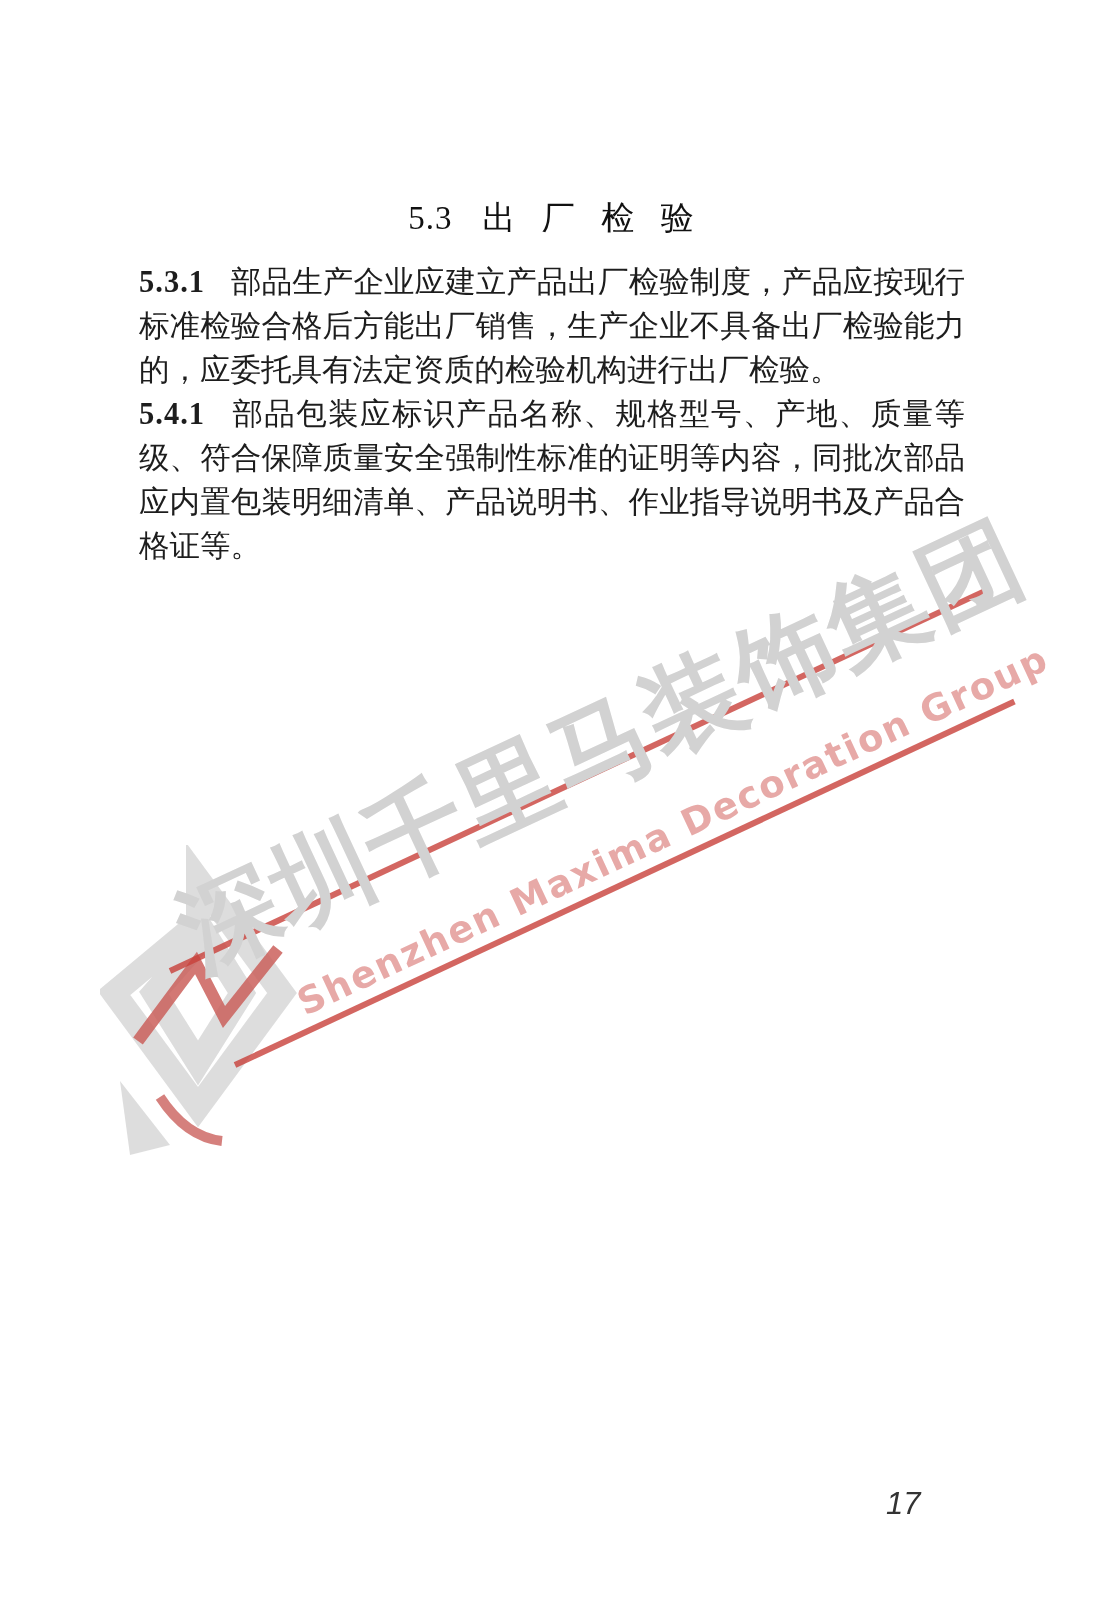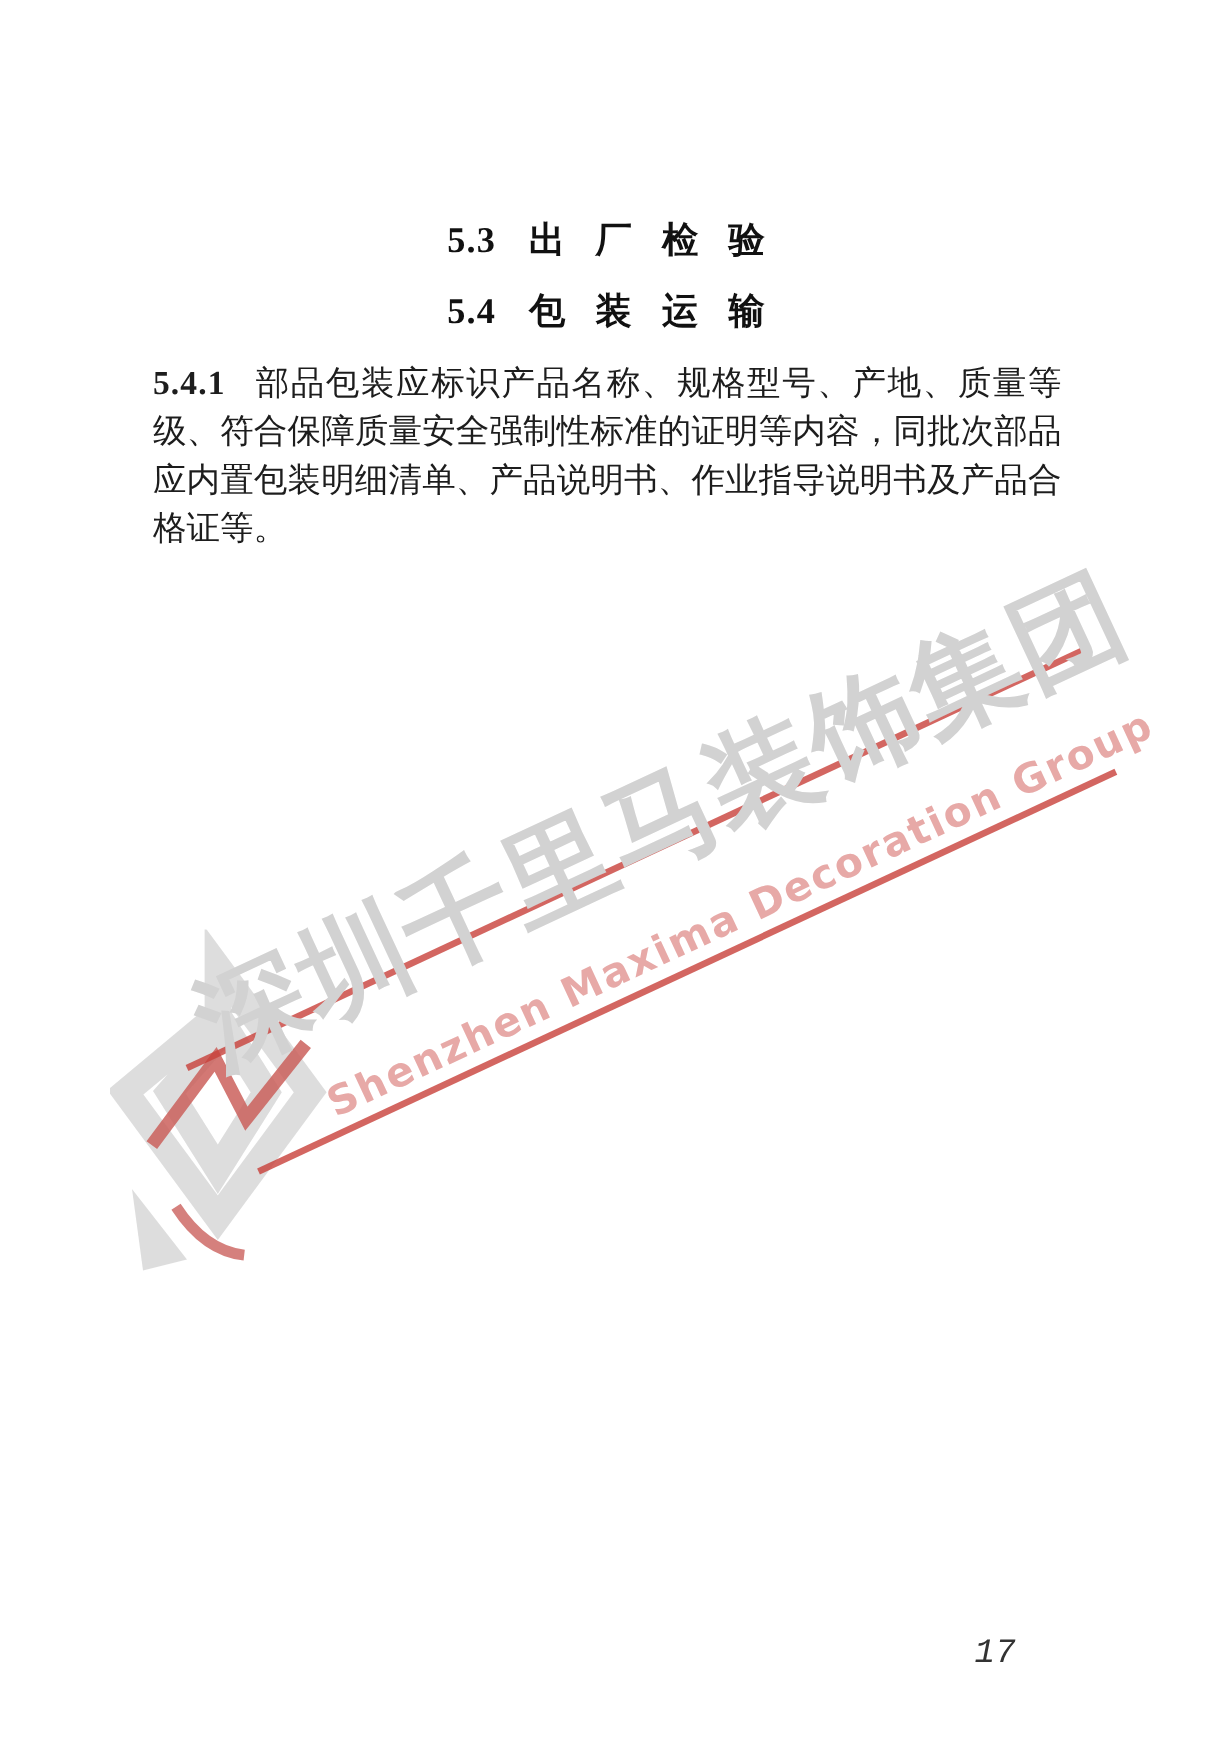--- a/index.html
+++ b/index.html
@@ -44,21 +44,21 @@
   .wm-line.b{left:235px;top:1062px;width:860px;}
   .wm-logo{position:absolute;left:100px;top:845px;}
   
   .content{
     position:absolute;left:139px;top:176px;width:826px;z-index:2;
   }
   h2.sec{
     margin:20px 0;
     font-size:33px;line-height:44px;
     text-align:center;
-    font-weight:bold;
+    font-weight:normal;
     color:#111;
     font-family:"DejaVu Sans",sans-serif;
     letter-spacing:2px;
   }
   h2.sec .h-num{
     font-family:"Liberation Serif","DejaVu Serif",serif;
     margin-right:30px;letter-spacing:1px;
   }
   h2.sec .h-title{word-spacing:12px;}
   p.clause{
@@ -69,21 +69,21 @@
     color:#1d1d1d;
   }
   p.clause .cnum{
     font-weight:bold;
     letter-spacing:1px;
     margin-right:26px;
   }
   .page-number{
     position:absolute;left:886px;top:1486px;z-index:2;
     font-size:31px;font-style:italic;color:#333;
-    font-family:Liberation Mono, monospace;
+    font-family:Liberation Sans, sans-serif;
   }
 </style>
 </head>
 <body>
 
 <div class="page">
 
   <div class="watermark">
     <svg class="wm-logo" width="200" height="320" viewBox="0 0 200 320">
       <g opacity="0.85">
@@ -98,25 +98,25 @@
     <div class="wm-cn">深圳千里马装饰集团</div>
     <div class="wm-en">Shenzhen Maxima Decoration Group</div>
   </div>
 
   <div class="content">
 
     <h2 class="sec">
       <span class="h-num">5.3</span><span class="h-title">出 厂 检 验</span>
     </h2>
 
+    <p class="clause">
+      <span class="cnum">5.3.1</span><span>部品生产企业应建立产品出厂检验制度，产品应按现行标准检验合格后方能出厂销售，生产企业不具备出厂检验能力的，应委托具有法定资质的检验机构进行出厂检验。</span>
+    </p>
 
 
-    <h2 class="sec">
-      <span class="h-num">5.4</span><span class="h-title">包 装 运 输</span>
-    </h2>
 
     <p class="clause">
       <span class="cnum">5.4.1</span><span>部品包装应标识产品名称、规格型号、产地、质量等级、符合保障质量安全强制性标准的证明等内容，同批次部品应内置包装明细清单、产品说明书、作业指导说明书及产品合格证等。</span>
     </p>
 
 
 
 
 
   </div>

